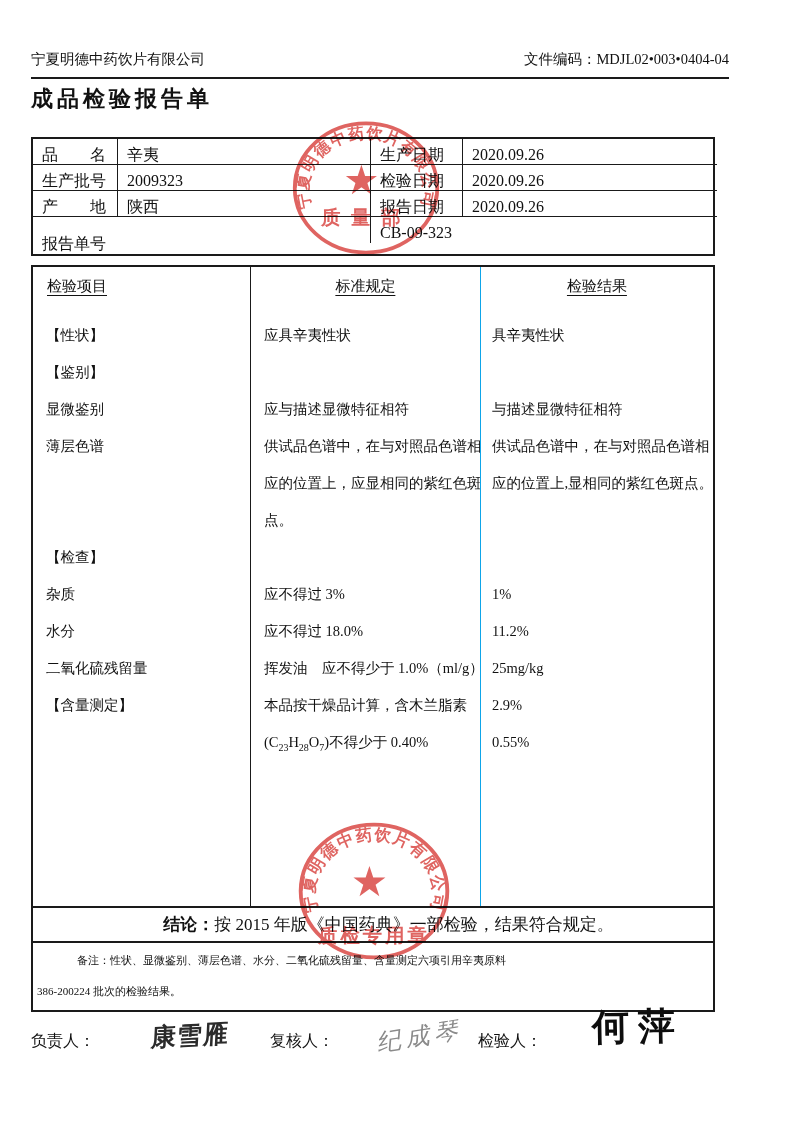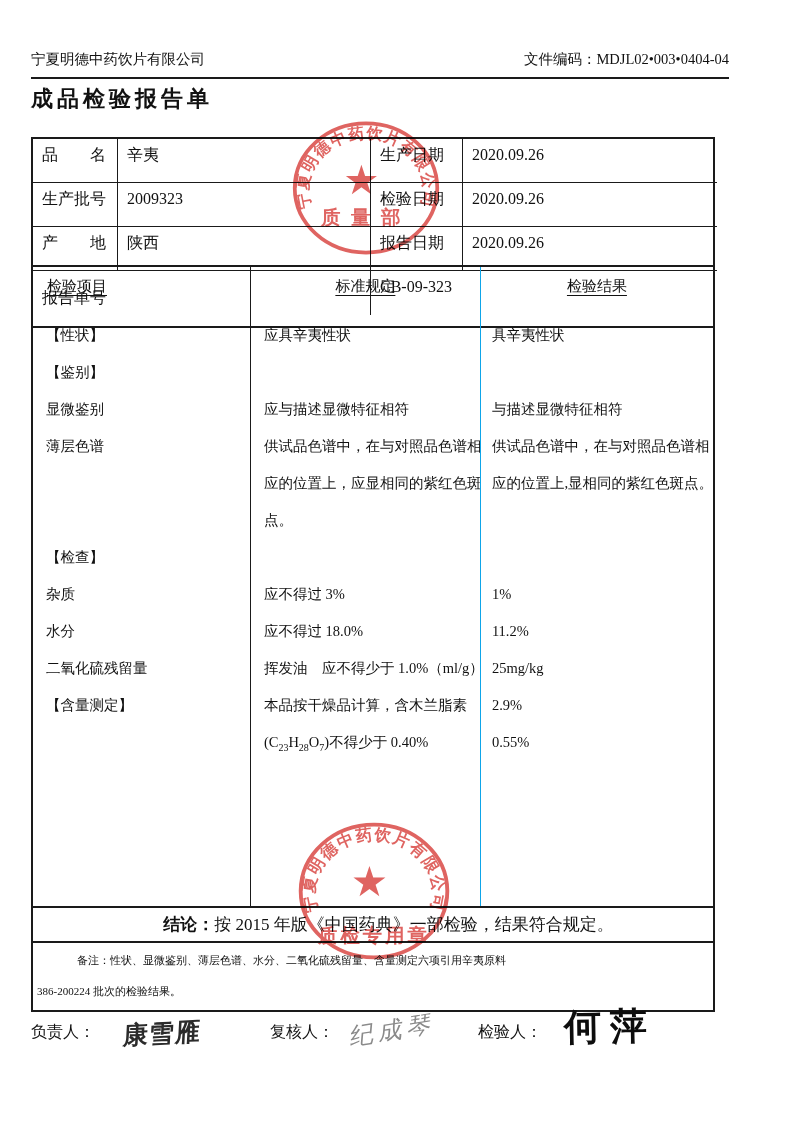--- a/index.html
+++ b/index.html
@@ -9,21 +9,21 @@
   
   .hdr{position:absolute;left:31px;top:50px;width:698px;display:flex;
        justify-content:space-between;align-items:flex-end;font-size:14.5px;
        padding-bottom:8px;border-bottom:2px solid #1a1a1a;}
   .title{position:absolute;left:31px;top:84px;width:684px;
          font-size:22px;font-weight:bold;letter-spacing:4px;}
 
   
   .info{position:absolute;left:31px;top:137px;width:684px;border:2px solid #1a1a1a;
         display:grid;grid-template-columns:84px 253px 92px 255px;font-size:16px;box-sizing:border-box;}
-  .ic{height:44px;line-height:31px;border-bottom:1px solid #1a1a1a;padding-left:9px;
+  .ic{height:26px;line-height:31px;border-bottom:1px solid #1a1a1a;padding-left:9px;
       white-space:nowrap;overflow:visible;box-sizing:border-box;}
   .bl{border-left:1px solid #1a1a1a;}
   .nb{border-bottom:none;}
   .sp2a{grid-column:1/3;margin-top:11px;}
   .sp2b{grid-column:3/5;}
 
   
   .insp{position:absolute;left:31px;top:265px;width:684px;height:643px;
         border:2px solid #1a1a1a;display:flex;font-size:14.5px;box-sizing:border-box;}
   .coln{box-sizing:border-box;height:100%;}
@@ -42,21 +42,21 @@
          border-top:none;box-sizing:border-box;}
   .concl-row{height:33px;line-height:33px;text-align:center;font-size:17px;
              border-bottom:2px solid #1a1a1a;padding-left:31px;}
   .concl-row b{font-weight:bold;}
   .remark{font-size:11px;line-height:31px;padding:2px 2px 3px 2px;}
   .remark .l1{padding-left:42px;}
   .remark .l2{padding-left:2px;}
 
   
   .sigrow{position:absolute;left:31px;top:1012px;width:700px;display:flex;font-size:16px;}
-  .sg{display:flex;align-items:center;}
+  .sg{display:flex;align-items:flex-end;gap:28px;}
   .sg1{width:239px;}
   .sg2{width:208px;}
   .sg3{width:250px;}
   .sig{display:inline-block;}
   .sig1{font-size:25px;font-weight:600;margin-left:28px;margin-top:2px;
         transform:rotate(-3deg) skewX(-6deg);letter-spacing:1px;color:#2b2b2b;}
   .sig2{font-size:24px;color:#8a8a8a;margin-left:16px;margin-top:-4px;
         transform:rotate(-9deg) skewX(-14deg);letter-spacing:5px;font-weight:400;}
   .sig3{font-size:37px;font-weight:700;margin-left:22px;margin-top:-10px;
         letter-spacing:9px;color:#0d0d0d;transform:rotate(-1deg);}

